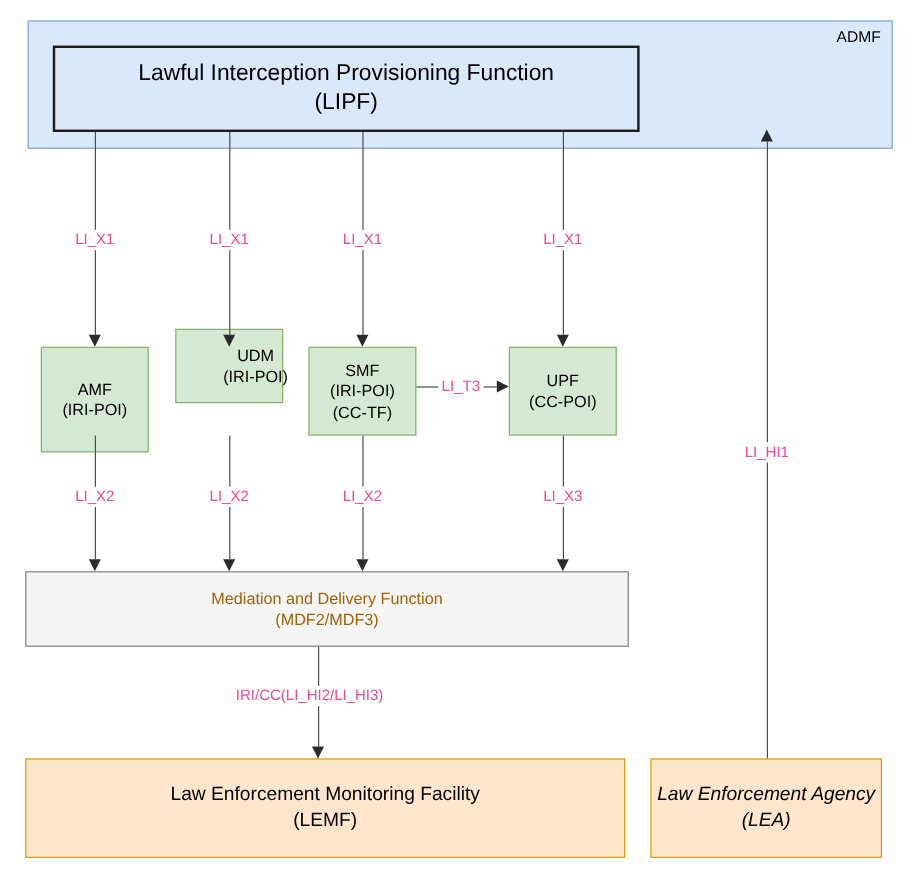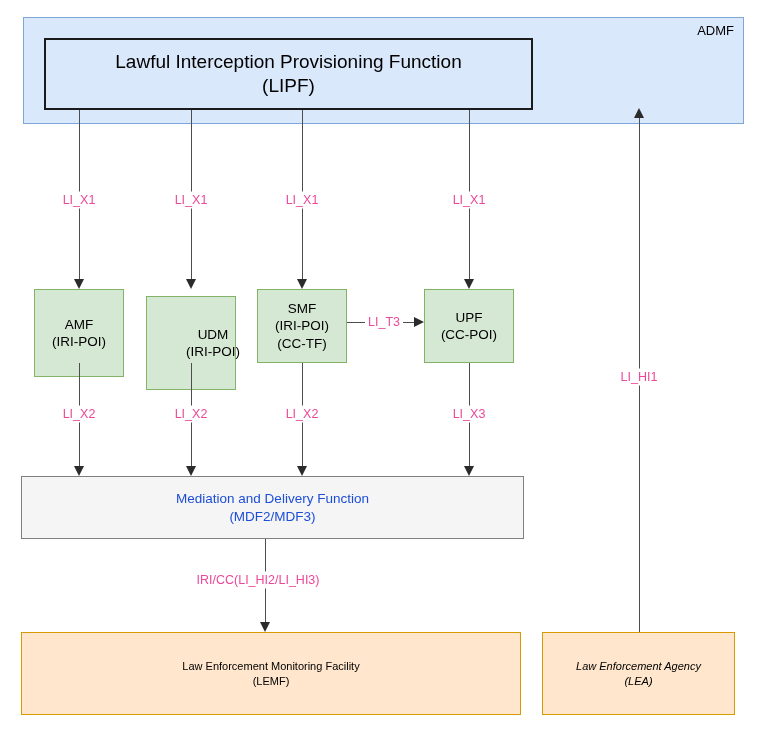--- a/index.html
+++ b/index.html
@@ -54,28 +54,28 @@
   .box-green {
     background: #d5e8d4;
     border: 1px solid #82b366;
     font-size: 13.5px;
   }
   
   .box-grey {
     background: #f5f5f5;
     border: 1px solid #808080;
     font-size: 13.5px;
-    color: #1d4ed8;
+    color: #a16207;
     justify-content: center;
   }
   
   .box-orange {
     background: #ffe6cc;
     border: 1px solid #d79b00;
-    font-size: 11px;
+    font-size: 16px;
   }
   .node .ln {
     display: block;
     white-space: nowrap;
   }
   
   .vline {
     position: absolute;
     width: 0;
     border-left: 1.6px solid #4d4d4d;
@@ -135,21 +135,21 @@
     <span class="ln">Lawful Interception Provisioning Function</span>
     <span class="ln">(LIPF)</span>
   </div>
 
 
   <div class="node box-green" style="left:34px; top:289px; width:90px; height:88px;">
     <span class="ln">AMF</span>
     <span class="ln">(IRI-POI)</span>
   </div>
 
-  <div class="node box-green" style="left:146px; top:296px; width:90px; height:94px;padding-left:44px;">
+  <div class="node box-green" style="left:146px; top:274px; width:90px; height:62px;padding-left:44px;">
     <span class="ln">UDM</span>
     <span class="ln">(IRI-POI)</span>
   </div>
 
   <div class="node box-green" style="left:257px; top:289px; width:90px; height:74px;">
     <span class="ln">SMF</span>
     <span class="ln">(IRI-POI)</span>
     <span class="ln">(CC-TF)</span>
   </div>
 

